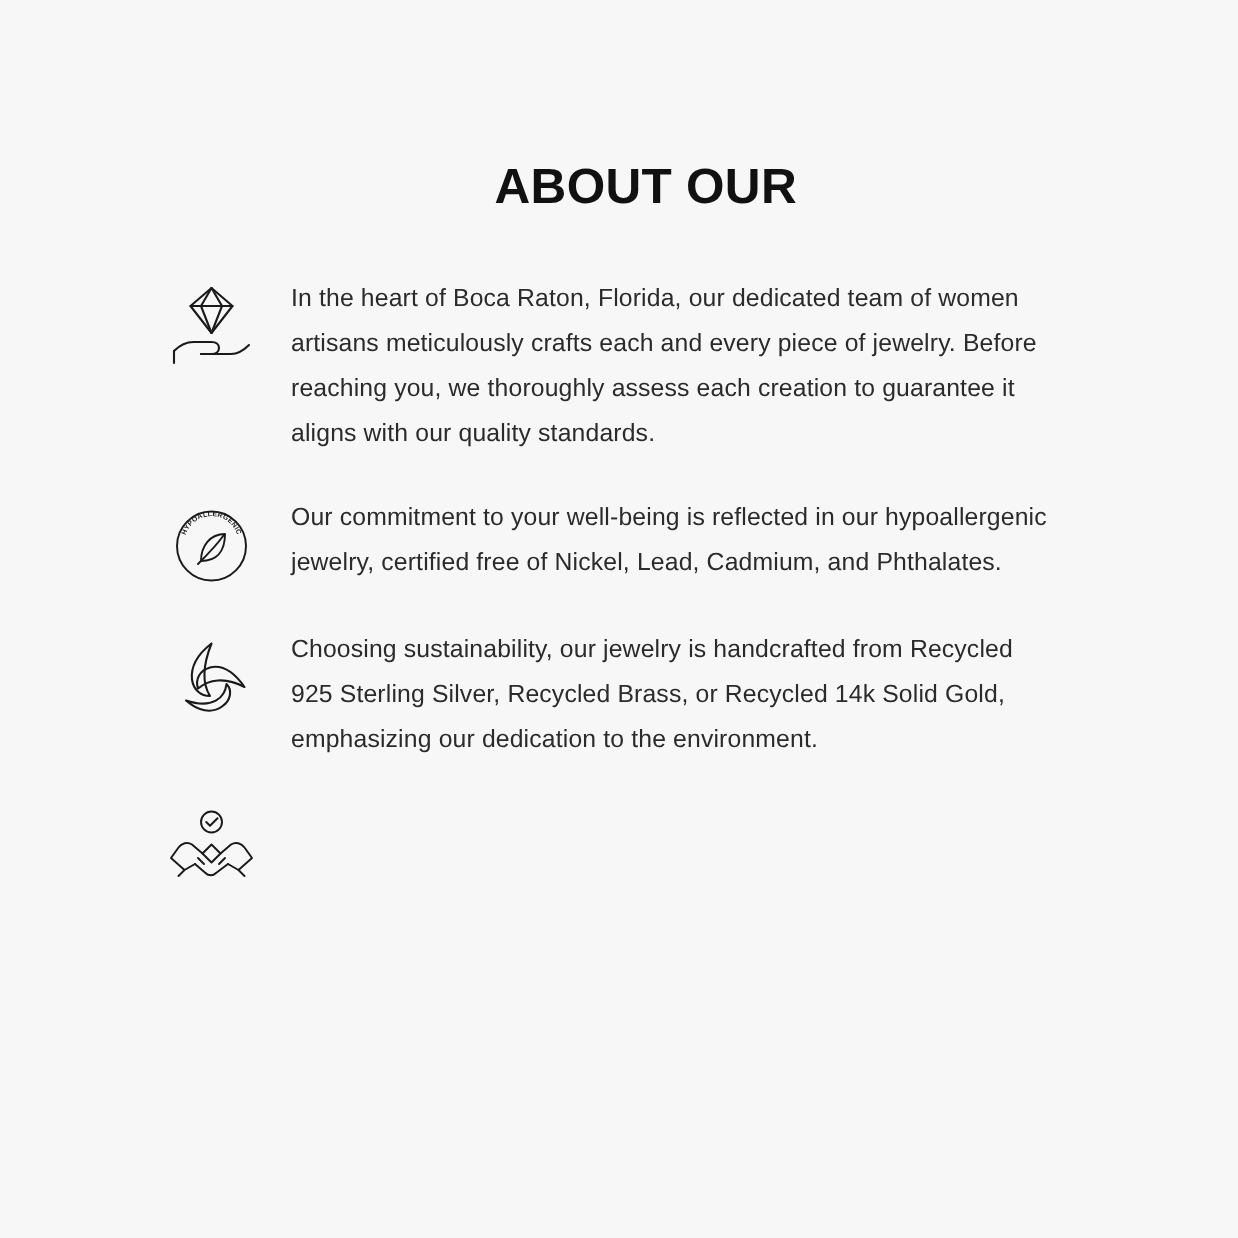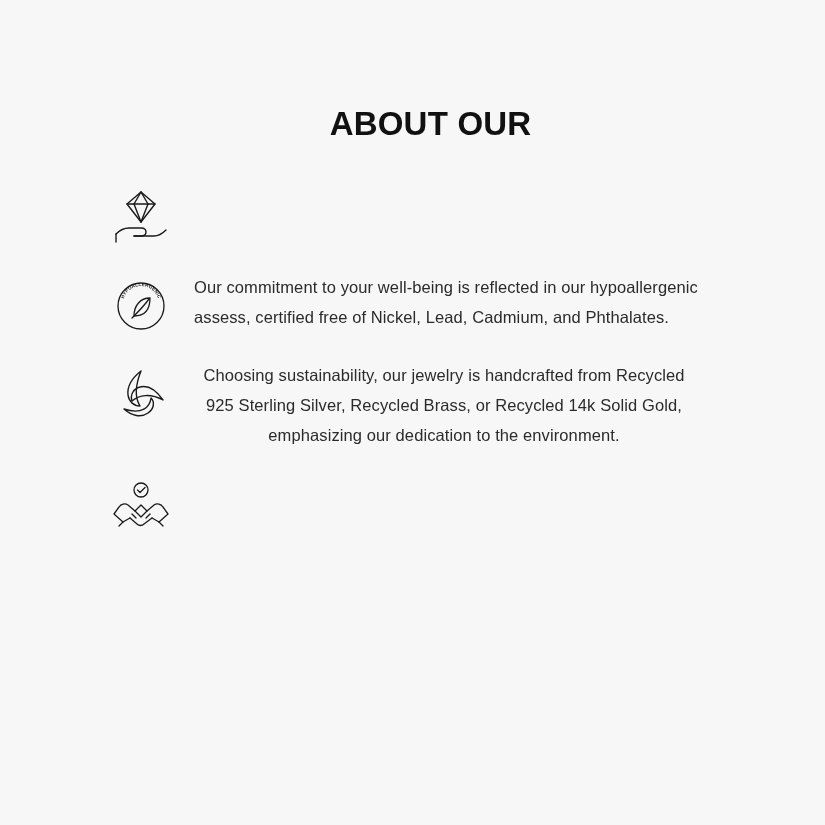--- a/index.html
+++ b/index.html
@@ -62,21 +62,21 @@
   .feature-text {
     font-size: 16.5px;
     line-height: 30px;
     color: #2b2b2b;
     letter-spacing: 0.1px;
     max-width: 510px;
     font-family: "Liberation Sans", sans-serif;
   }
   .f1 .feature-text { max-width: 500px; }
   .f2 .feature-text { max-width: 520px; }
-  .f3 .feature-text { max-width: 500px; text-align: center; }
+  .f3 .feature-text { max-width: 500px; }
   .f4 .feature-text { max-width: 480px; }
 </style>
 </head>
 <body>
 
 <div class="page">
 
   <h1 class="heading">
     <span class="line">ABOUT OUR</span>
   </h1>
@@ -90,35 +90,36 @@
           <line x1="17" y1="18" x2="45" y2="18"></line>
           <line x1="24" y1="18" x2="31" y2="6"></line>
           <line x1="38" y1="18" x2="31" y2="6"></line>
           <line x1="24" y1="18" x2="31" y2="36"></line>
           <line x1="38" y1="18" x2="31" y2="36"></line>
           <path d="M6 48 C10 44 14 42 19 42 L31 42 C34 42 36 43.5 36 46 C36 48.5 34 50 31 50 L24 50"></path>
           <path d="M24 50 L44 50 C48 50 52 48 56 44"></path>
           <path d="M6 48 L6 56"></path>
         </svg>
       </div>
+      <div class="feature-text">In the heart of Boca Raton, Florida, our dedicated team of women artisans meticulously crafts each and every piece of jewelry. Before reaching you, we thoroughly assess each creation to guarantee it aligns with our quality standards.</div>
     </div>
 
     <div class="feature f2">
       <div class="icon-wrap">
         <svg width="62" height="62" viewBox="0 0 62 62" fill="none" stroke="#1a1a1a" stroke-width="1.3" stroke-linecap="round" stroke-linejoin="round">
           <circle cx="31" cy="32" r="23"></circle>
           <path d="M40 24 C40 36 34 42 24 42 C24 32 30 24 40 24 Z"></path>
           <path d="M22 44 C28 38 34 32 39 25"></path>
           <path id="badgeArc" d="M 13 30 A 18 18 0 0 1 49 30" fill="none" stroke="none"></path>
           <text font-family="Liberation Sans, sans-serif" font-size="4.6" font-weight="bold" fill="#1a1a1a" stroke="none" letter-spacing="0.2">
             <textPath href="#badgeArc" startOffset="50%" text-anchor="middle">HYPOALLERGENIC</textPath>
           </text>
         </svg>
       </div>
-      <div class="feature-text">Our commitment to your well-being is reflected in our hypoallergenic assess, certified free of Nickel, Lead, Cadmium, and Phthalates.</div>
+      <div class="feature-text">Our commitment to your well-being is reflected in our hypoallergenic jewelry, certified free of Nickel, Lead, Cadmium, and Phthalates.</div>
     </div>
 
     <div class="feature f3">
       <div class="icon-wrap">
         <svg width="62" height="62" viewBox="0 0 62 62" fill="none" stroke="#1a1a1a" stroke-width="1.4" stroke-linecap="round" stroke-linejoin="round">
           <path d="M31 9 C22 16 17 24 18 33 C19 40 24 44 30 44 C25 36 25 24 31 9 Z"></path>
           <path d="M53 38 C46 28 38 23 30 25 C23 27 20 33 22 39 C29 33 40 31 53 38 Z"></path>
           <path d="M14 47 C22 54 31 56 38 51 C44 47 45 40 41 36 C40 45 32 53 14 47 Z"></path>
         </svg>
       </div>

